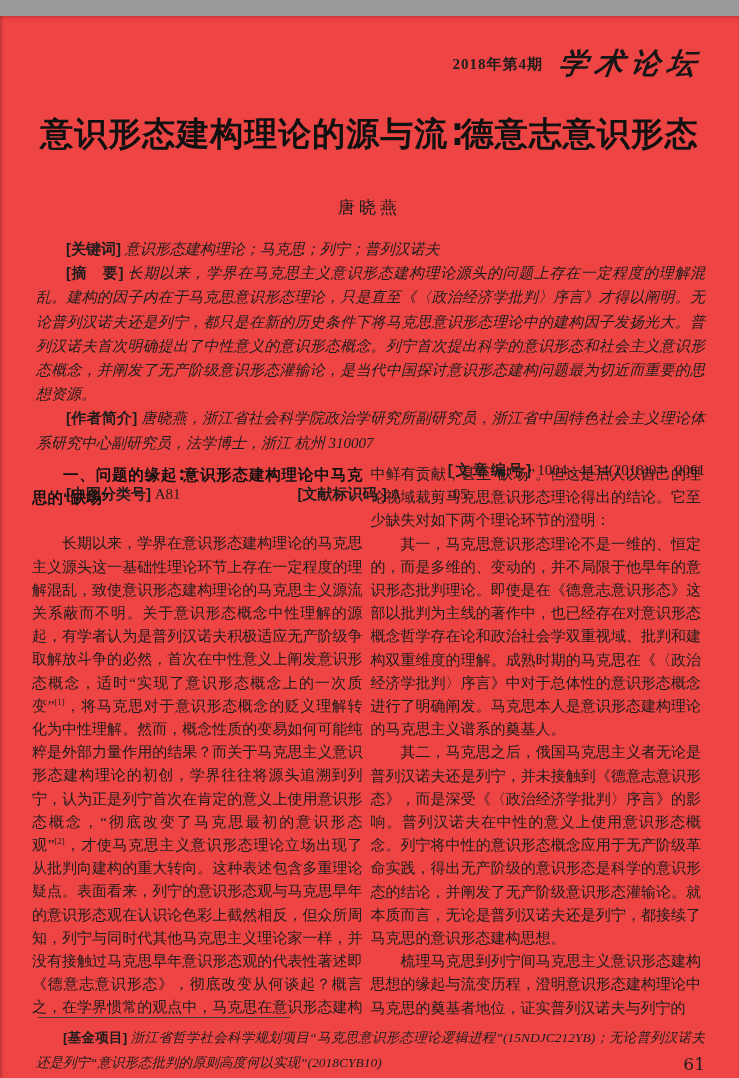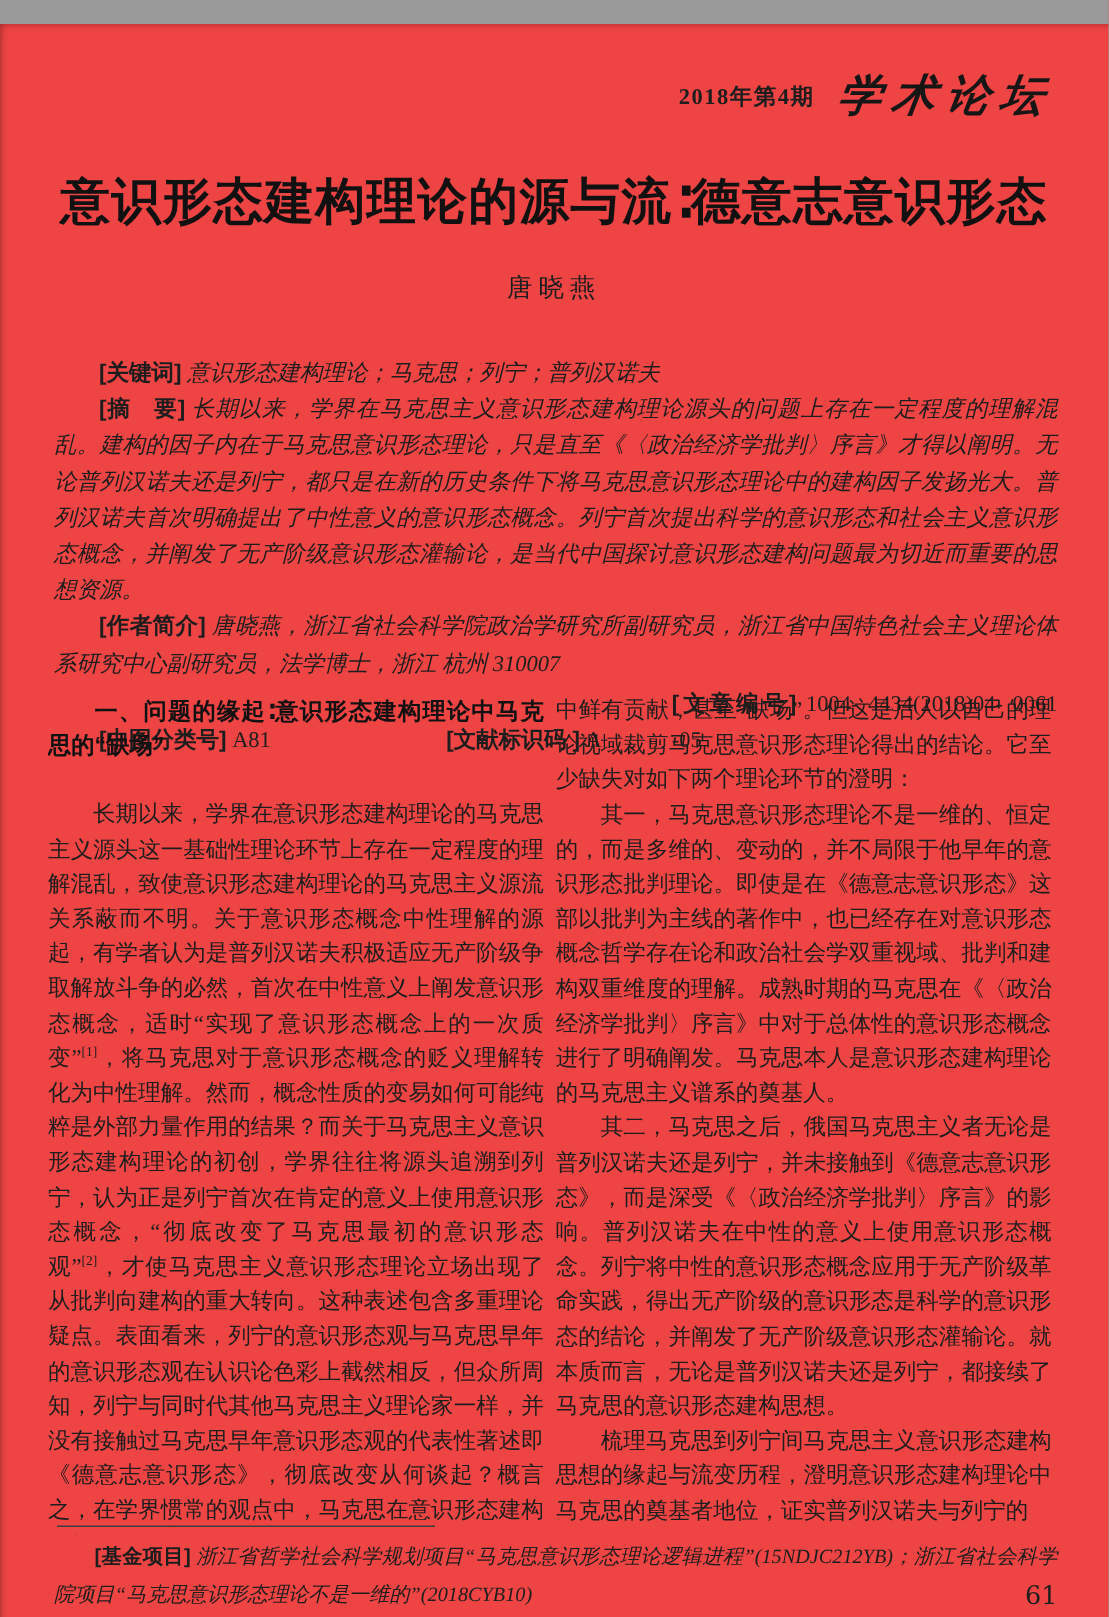--- a/index.html
+++ b/index.html
@@ -10,21 +10,21 @@
     box-shadow: inset 3px 0 4px -2px rgba(0,0,0,.28), inset 0 3px 4px -2px rgba(0,0,0,.18);
   }
   
   .header { position:absolute; top:28px; right:36px; display:flex; align-items:center; gap:16px; }
   .issue { font-weight:700; font-size:15px; letter-spacing:1px; font-family:"Liberation Serif", serif; }
   .logo { display:inline-block; font-family:"DejaVu Serif", serif; font-style:italic; font-weight:700;
           font-size:29px; letter-spacing:7px; transform:skewX(-8deg); color:#161616; }
   
   .title { position:absolute; top:96px; left:0; width:100%; text-align:center; margin:0;
            font-family:"Liberation Sans", sans-serif; font-weight:700; font-size:33px; letter-spacing:1px; color:#111; }
-  .author { position:absolute; top:164px; left:0; width:100%; text-align:center; font-size:17px; letter-spacing:4px; }
+  .author { position:absolute; top:180px; left:0; width:100%; text-align:center; font-size:17px; letter-spacing:4px; }
   
   .front { position:absolute; top:221px; left:36px; width:669px; font-size:15px; line-height:24.2px;
            text-align:justify; text-justify:inter-ideograph; }
   .front p { margin:0; text-indent:2em; word-break:break-all; }
   .kai { font-style:italic; }
   .blabel { font-family:"Liberation Sans", sans-serif; font-weight:700; font-style:normal; }
   .meta-row { display:flex; padding-left:30px; margin-top:3px;align-items:flex-end; }
   .meta-row .m1 { width:234px; } .meta-row .m2 { width:152px; }
   
   .columns { position:absolute; top:447px; left:32px; width:669px; height:560px; overflow:hidden;
@@ -77,18 +77,18 @@
     <div class="col">
       <p class="cont">中鲜有贡献，甚至“缺场”。但这是后人以自己的理论视域裁剪马克思意识形态理论得出的结论。它至少缺失对如下两个理论环节的澄明：</p>
       <p>其一，马克思意识形态理论不是一维的、恒定的，而是多维的、变动的，并不局限于他早年的意识形态批判理论。即使是在《德意志意识形态》这部以批判为主线的著作中，也已经存在对意识形态概念哲学存在论和政治社会学双重视域、批判和建构双重维度的理解。成熟时期的马克思在《〈政治经济学批判〉序言》中对于总体性的意识形态概念进行了明确阐发。马克思本人是意识形态建构理论的马克思主义谱系的奠基人。</p>
       <p>其二，马克思之后，俄国马克思主义者无论是普列汉诺夫还是列宁，并未接触到《德意志意识形态》，而是深受《〈政治经济学批判〉序言》的影响。普列汉诺夫在中性的意义上使用意识形态概念。列宁将中性的意识形态概念应用于无产阶级革命实践，得出无产阶级的意识形态是科学的意识形态的结论，并阐发了无产阶级意识形态灌输论。就本质而言，无论是普列汉诺夫还是列宁，都接续了马克思的意识形态建构思想。</p>
       <p>梳理马克思到列宁间马克思主义意识形态建构思想的缘起与流变历程，澄明意识形态建构理论中马克思的奠基者地位，证实普列汉诺夫与列宁的</p>
     </div>
   </div>
 
   <div class="footnote">
     <div class="fn-rule"></div>
-    <p><span class="blabel">[基金项目]</span> <span>浙江省哲学社会科学规划项目“马克思意识形态理论逻辑进程”(15NDJC212YB)；浙江省社会科学院项目“马克思意识形态理论不是一维的”(2018CYB10)</span></p>
+    <p><span class="blabel">[基金项目]</span> <span>浙江省哲学社会科学规划项目“马克思意识形态理论逻辑进程”(15NDJC212YB)；无论普列汉诺夫还是列宁“意识形态批判的原则高度何以实现”(2018CYB10)</span></p>
   </div>
 
   <div class="pagenum">61</div>
 
 </div>
 
 </body></html>

